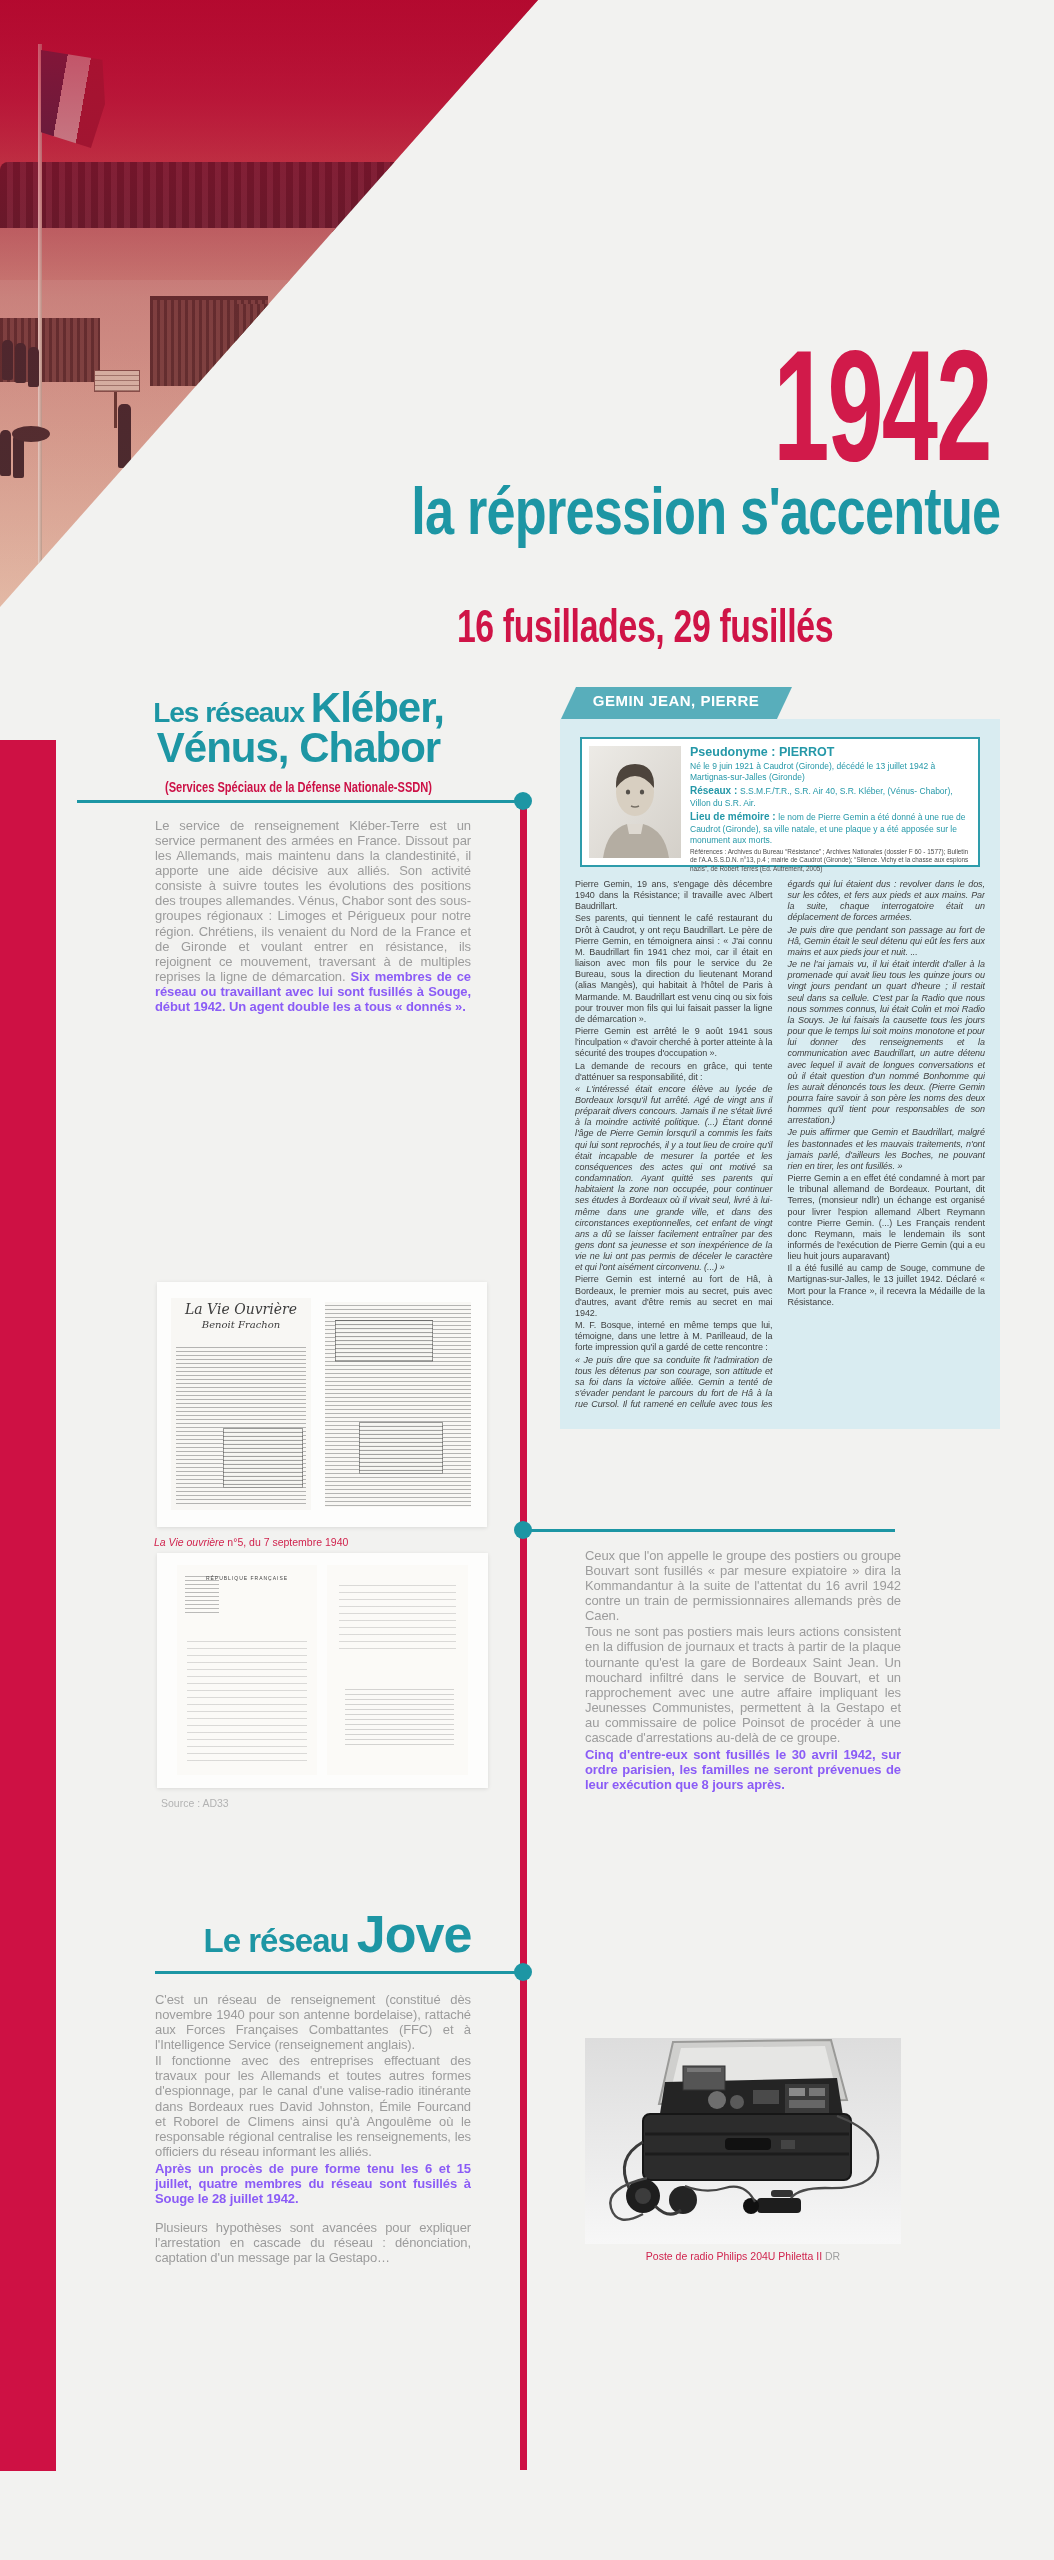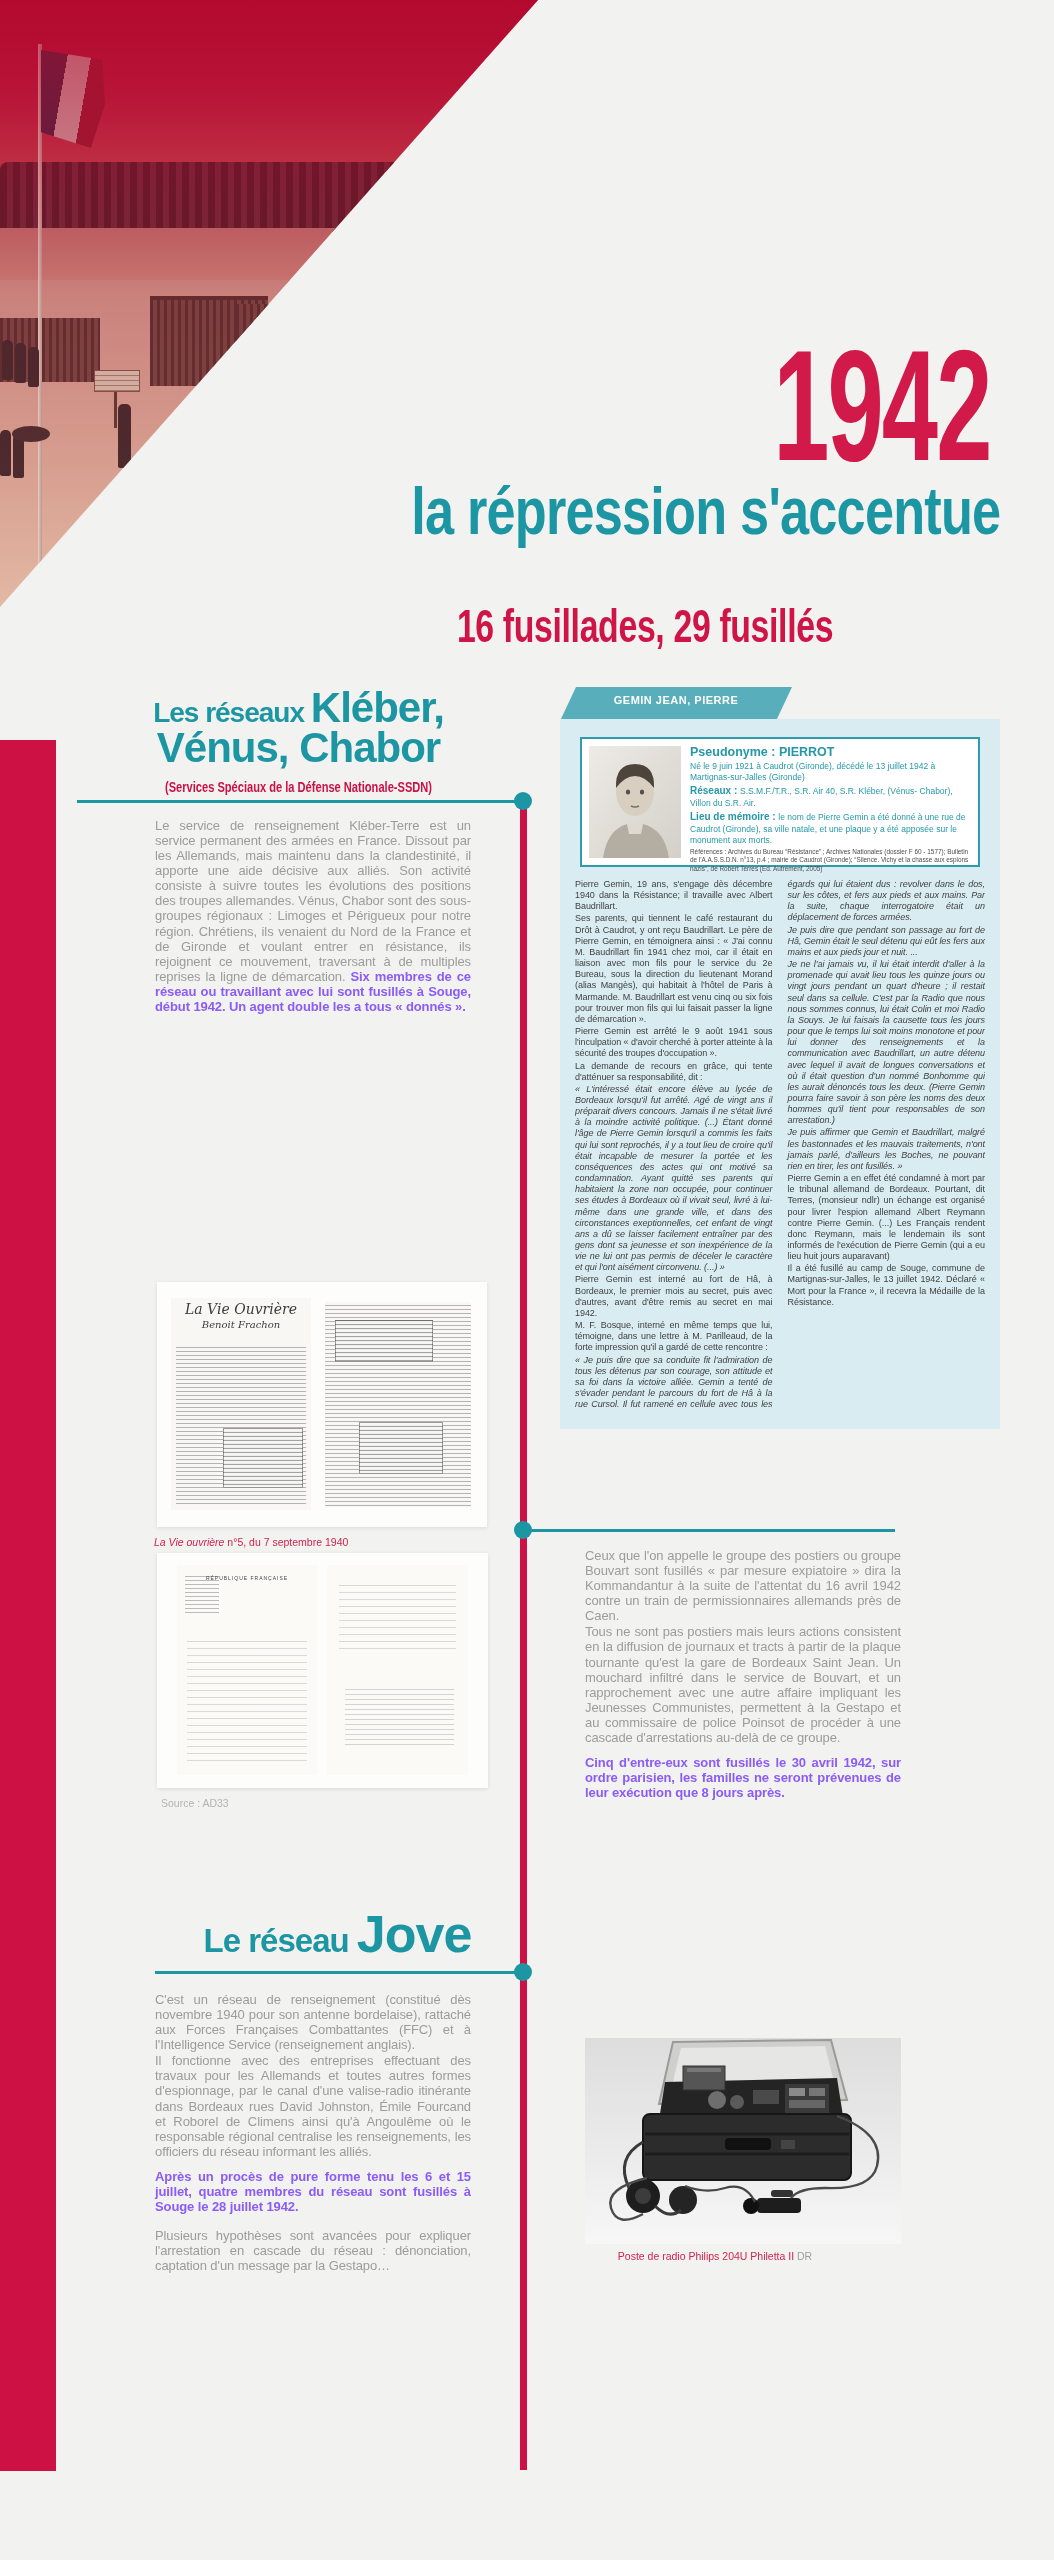--- a/index.html
+++ b/index.html
@@ -73,30 +73,30 @@
         font-weight:bold;letter-spacing:-1px;}
   .jove-head .lead{font-size:33px;}
   .jove-head .emph{font-size:52px;}
 
   
   .copy{position:absolute;width:316px;font-size:13px;line-height:1.16;text-align:justify;color:#9c9c9c;
         letter-spacing:-.1px;}
   .copy p{margin:0;}
   .copy p + p{margin-top:1px;}
   .copy .hl{color:#8b5cf6;font-weight:bold;}
-  .copy p.hl{margin-top:10px;}
+  .copy p.hl{margin-top:2px;}
   .body1{left:155px;top:818px;}
   .body-post{left:585px;top:1548px;}
   .body-jove{left:155px;top:1992px;}
   .body-jove p.foot{margin-top:14px;}
 
   
   .banner{position:absolute;left:560px;top:687px;width:232px;height:34px;background:#58aebb;
         clip-path:polygon(16px 0,100% 0,calc(100% - 16px) 100%,0 100%);
-        color:#fff;font-weight:bold;font-size:11px;letter-spacing:.5px;text-align:center;line-height:27px;}
+        color:#fff;font-weight:bold;font-size:15px;letter-spacing:.5px;text-align:center;line-height:27px;}
   .panel{position:absolute;left:560px;top:719px;width:440px;height:710px;background:#d9ecf1;}
   .id-card{position:absolute;left:20px;top:18px;width:400px;height:130px;background:#fff;
         border:2px solid #2e9cab;display:flex;}
   .id-photo{width:92px;height:112px;margin:7px;flex:none;background:#e9e7e2;}
   .id-fields{flex:1;padding:6px 8px 0 2px;color:#2598a8;}
   .id-fields .pseudo{font-size:12.5px;font-weight:bold;margin:0 0 2px;}
   .id-fields .small{font-size:8.5px;line-height:1.25;margin:0 0 3px;}
   .id-fields .lbl{font-size:10px;font-weight:bold;}
   .id-fields .refs{font-size:6.4px;line-height:1.3;color:#4c4c4c;margin-top:3px;}
   .bio{position:absolute;left:15px;top:160px;width:410px;height:532px;overflow:hidden;
@@ -123,21 +123,21 @@
   .vo-p2{left:168px;top:20px;width:146px;height:205px;}
   .let-head{font-size:5px;letter-spacing:1px;color:#444;text-align:center;margin-top:10px;}
   .let-block{position:absolute;border-bottom:1px solid rgba(80,80,80,.4);}
   .caption{position:absolute;font-size:10.5px;}
   .cap-red{color:#d0244e;}
   .cap-red .it{font-style:italic;}
   .cap-gray{color:#b3b3b3;}
 
   
   .radio{position:absolute;left:585px;top:2038px;width:316px;height:206px;}
-  .radio-cap{position:absolute;left:557px;top:2250px;width:316px;text-align:center;font-size:10.5px;}
+  .radio-cap{position:absolute;left:585px;top:2250px;width:316px;text-align:center;font-size:10.5px;}
   .radio-cap .main{color:#d0244e;}
   .radio-cap .credit{color:#9f9f9f;}
 </style>
 </head>
 <body>
 
 <div class="poster">
 
   <div class="hero">
     <div class="sky"></div>

